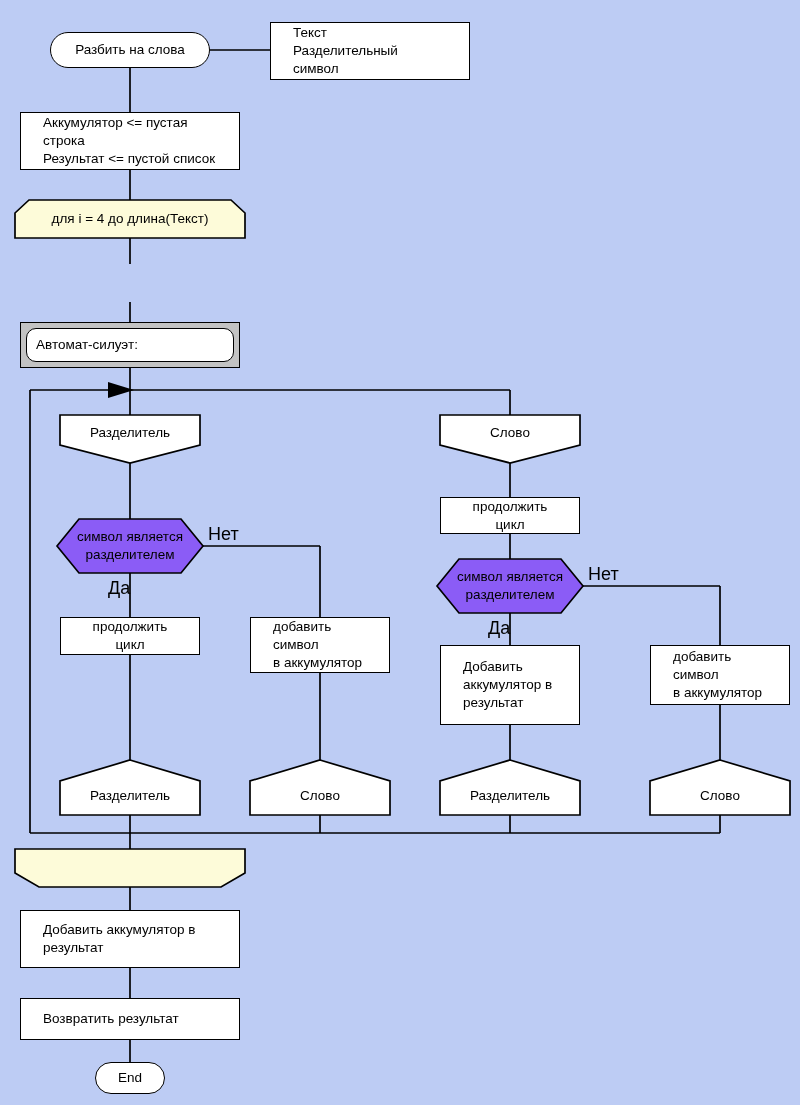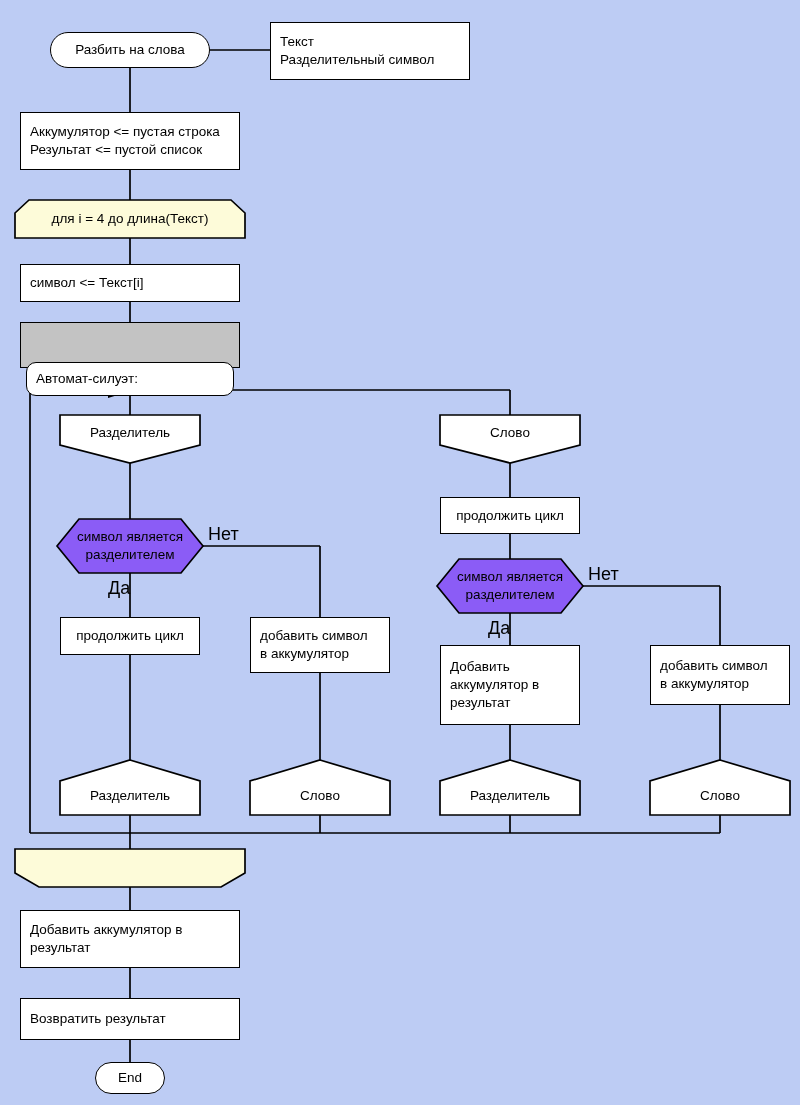--- a/index.html
+++ b/index.html
@@ -32,21 +32,21 @@
     color: #000;
     font-size: 13.5px;
     line-height: 1.32;
   }
   
   .rect {
     background: #ffffff;
     border: 1.6px solid #000000;
     display: flex;
     align-items: center;
-    padding: 6px 9px;
+    padding: 6px 22px;
   }
   .rect.center {
     justify-content: center;
     text-align: center;
   }
   
   .stadium {
     background: #ffffff;
     border: 1.8px solid #000000;
     border-radius: 999px;
@@ -65,21 +65,20 @@
     background: #ffffff;
     border: 1.6px solid #000000;
     border-radius: 10px;
     width: 100%;
     height: 100%;
     box-sizing: border-box;
     display: flex;
     align-items: center;
     padding: 0 9px;
     font-size: 13.5px;
-    margin-top: 34px;
   }
   
   .loop-start {
     background: #fdfbd9;
     display: flex;
     align-items: center;
     justify-content: center;
     text-align: center;
     -webkit-clip-path: polygon(0 34%, 14px 0, calc(100% - 14px) 0, 100% 34%, 100% 100%, 0 100%);
     clip-path: polygon(0 34%, 14px 0, calc(100% - 14px) 0, 100% 34%, 100% 100%, 0 100%);
@@ -205,23 +204,20 @@
 
   <div class="node rect pre" style="left:20px; top:112px; width:220px; height:58px;">
     <span>Аккумулятор &lt;= пустая строка
 Результат &lt;= пустой список</span>
   </div>
 
   <div class="node loop-start" style="left:15px; top:200px; width:230px; height:38px;">
     <span>для i = 4 до длина(Текст)</span>
   </div>
 
-  <div class="node rect" style="left:20px; top:264px; width:220px; height:38px;">
-    <span>символ &lt;= Текст[i]</span>
-  </div>
 
   <div class="node framed" style="left:20px; top:322px; width:220px; height:46px;">
     <div class="inner">
       <span>Автомат-силуэт:</span>
     </div>
   </div>
 
   <div class="node pent-down" style="left:60px; top:415px; width:140px; height:48px;">
     <span>Разделитель</span>
   </div>

